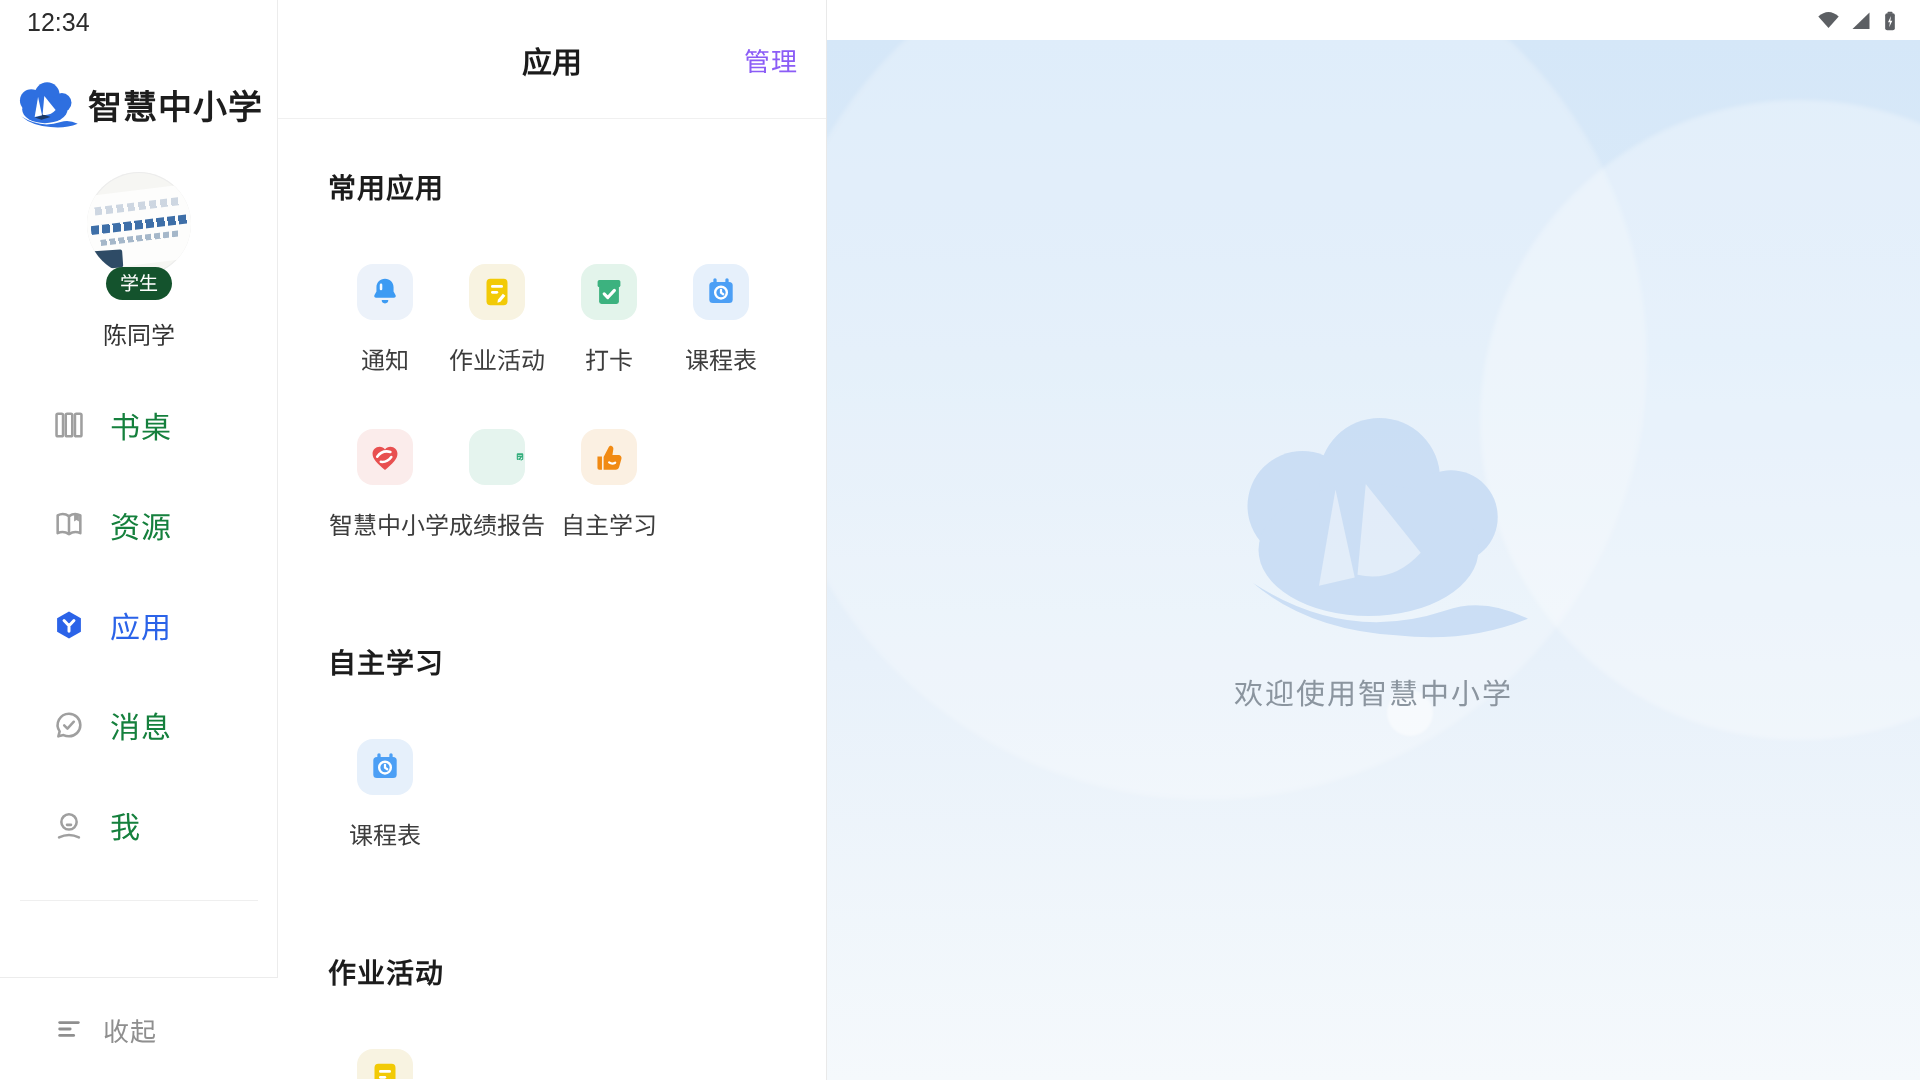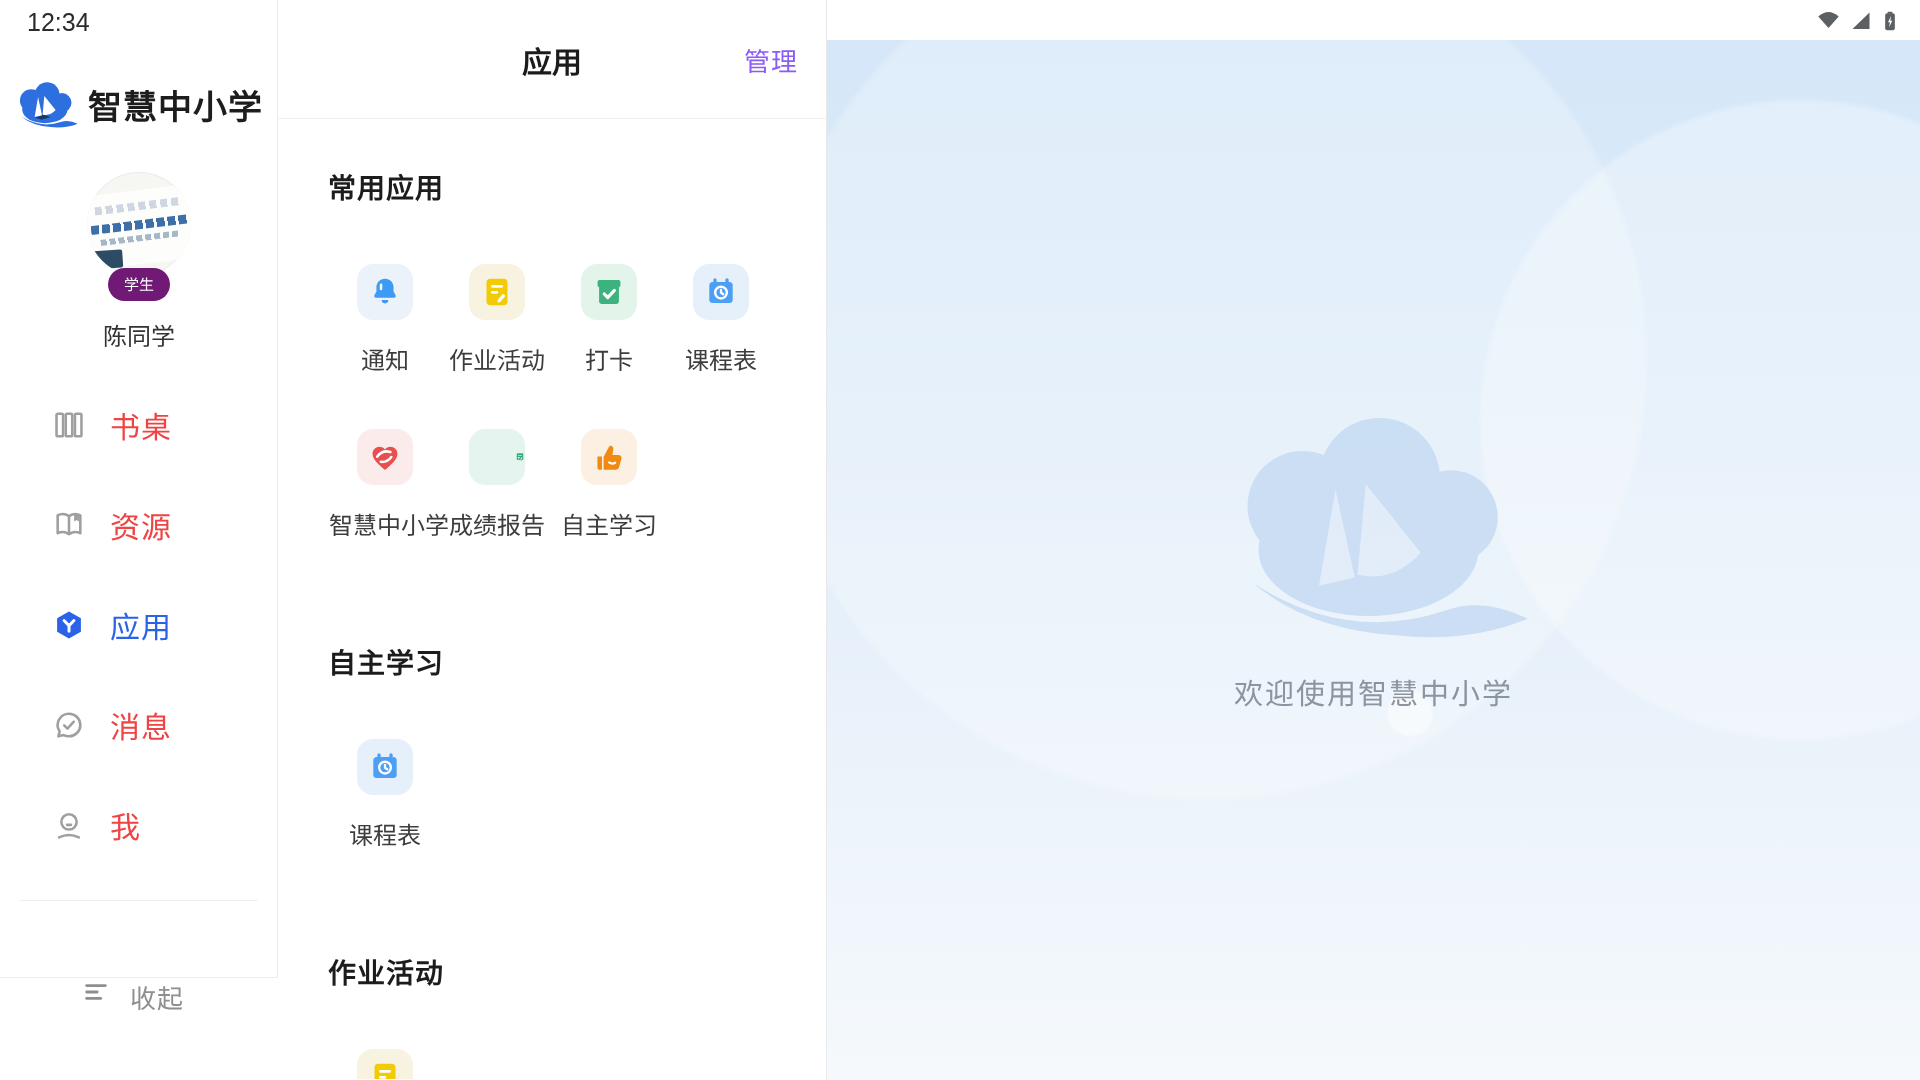--- a/index.html
+++ b/index.html
@@ -22,35 +22,35 @@
             background:#fdfdfc; transform:rotate(-7deg); border-radius:4px; }
   .avatar .poster .l1 { position:absolute; left:18px; top:12px; width:86px; height:8px;
             background:repeating-linear-gradient(90deg,#b9c6d6 0 7px,transparent 7px 11px); opacity:.7; }
   .avatar .poster .l2 { position:absolute; left:12px; top:30px; width:98px; height:9px;
             background:repeating-linear-gradient(90deg,#3e6fa8 0 8px,transparent 8px 11px); }
   .avatar .poster .l3 { position:absolute; left:20px; top:45px; width:80px; height:6px;
             background:repeating-linear-gradient(90deg,#8fa6bd 0 6px,transparent 6px 9px); opacity:.8; }
   .avatar .poster .slab { position:absolute; left:6px; top:56px; width:34px; height:18px;
             background:#2e4b66; border-radius:2px; transform:rotate(3deg); }
   .role-badge { position:relative; display:inline-block; margin-top:-10px; min-width:62px; height:33px;
-            line-height:33px; padding:0 14px; background:#701a75; color:#fff; font-size:15px;
+            line-height:33px; padding:0 14px; background:#14532d; color:#fff; font-size:19px;
             border-radius:17px; z-index:2; }
   .profile-name { margin-top:16px; font-size:24px; color:#333; }
 
   .nav { position:absolute; top:375px; left:0; width:278px; }
   .nav-item { display:flex; align-items:center; height:100px; padding-left:52px; cursor:pointer; }
   .nav-item .nicon { width:34px; height:34px; color:#9f9f9f; flex:none; }
   .nav-item .nicon svg { width:34px; height:34px; display:block; }
-  .nav-item .nlabel { margin-left:24px; font-size:30px; color:#ef4444; letter-spacing:1px; }
+  .nav-item .nlabel { margin-left:24px; font-size:30px; color:#15803d; letter-spacing:1px; }
   .nav-item.active .nlabel { color:#2b63e8; }
   .nav-divider { position:absolute; top:900px; left:20px; width:238px; height:1px; background:#efefef; }
 
   .collapse-bar { position:absolute; left:0; bottom:0; width:278px; height:103px;
-            border-top:1px solid #ececec; background:#fff; display:flex; 
-            padding-left:82px; cursor:pointer; }
+            border-top:1px solid #ececec; background:#fff; display:flex; align-items:center;
+            padding-left:55px; cursor:pointer; }
   .collapse-bar svg { width:28px; height:28px; color:#8f8f8f; }
   .collapse-label { margin-left:20px; font-size:26px; color:#8f8f8f; letter-spacing:1px; }
 
   
   .apps-panel { position:relative; width:549px; height:1080px; background:#fff;
             border-right:1px solid #e9e9e9; flex:none; }
   .apps-header { position:relative; height:119px; border-bottom:1px solid #f0f0f0; }
   .panel-title { position:absolute; left:0; right:0; top:0; height:119px; display:flex;
             align-items:center; justify-content:center; font-size:30px; font-weight:bold; color:#1b1b1b; }
   .manage-btn { position:absolute; right:28px; top:0; height:119px; display:flex; align-items:center;

